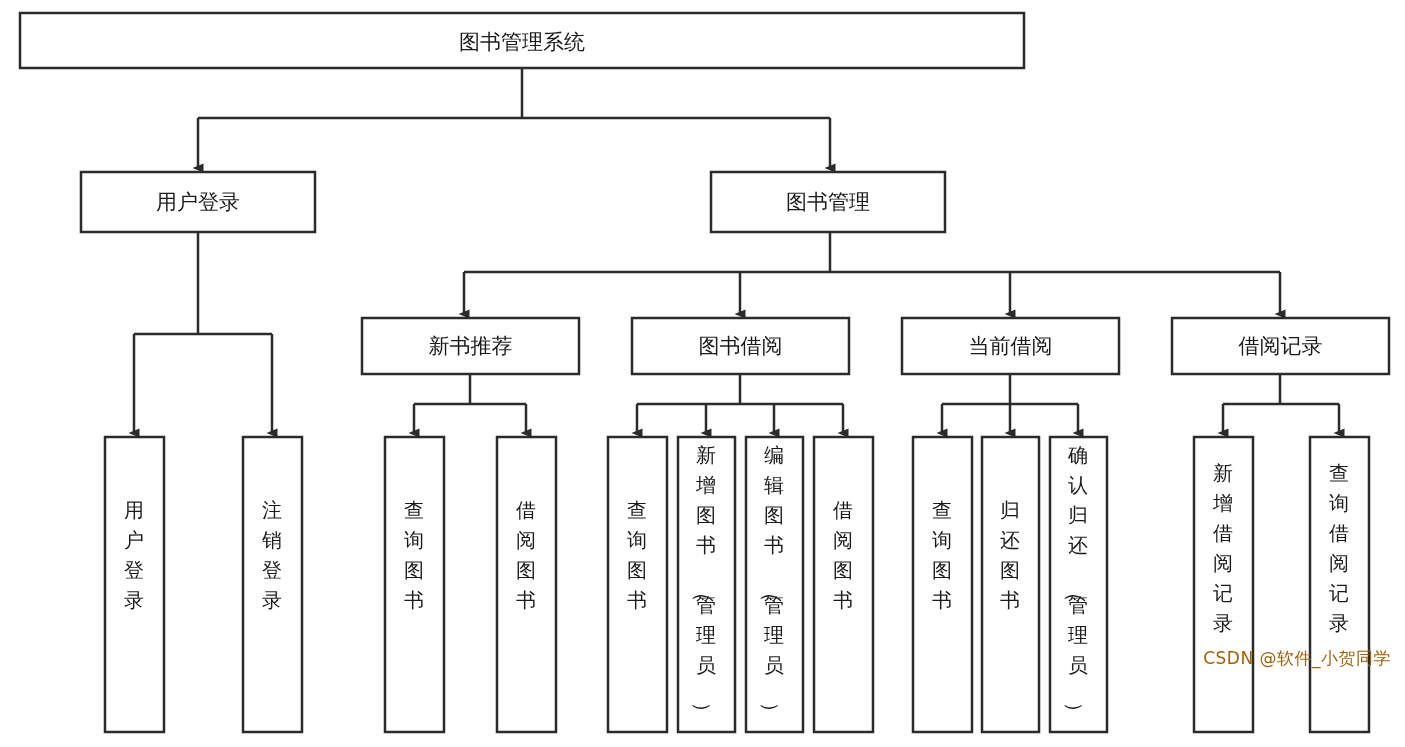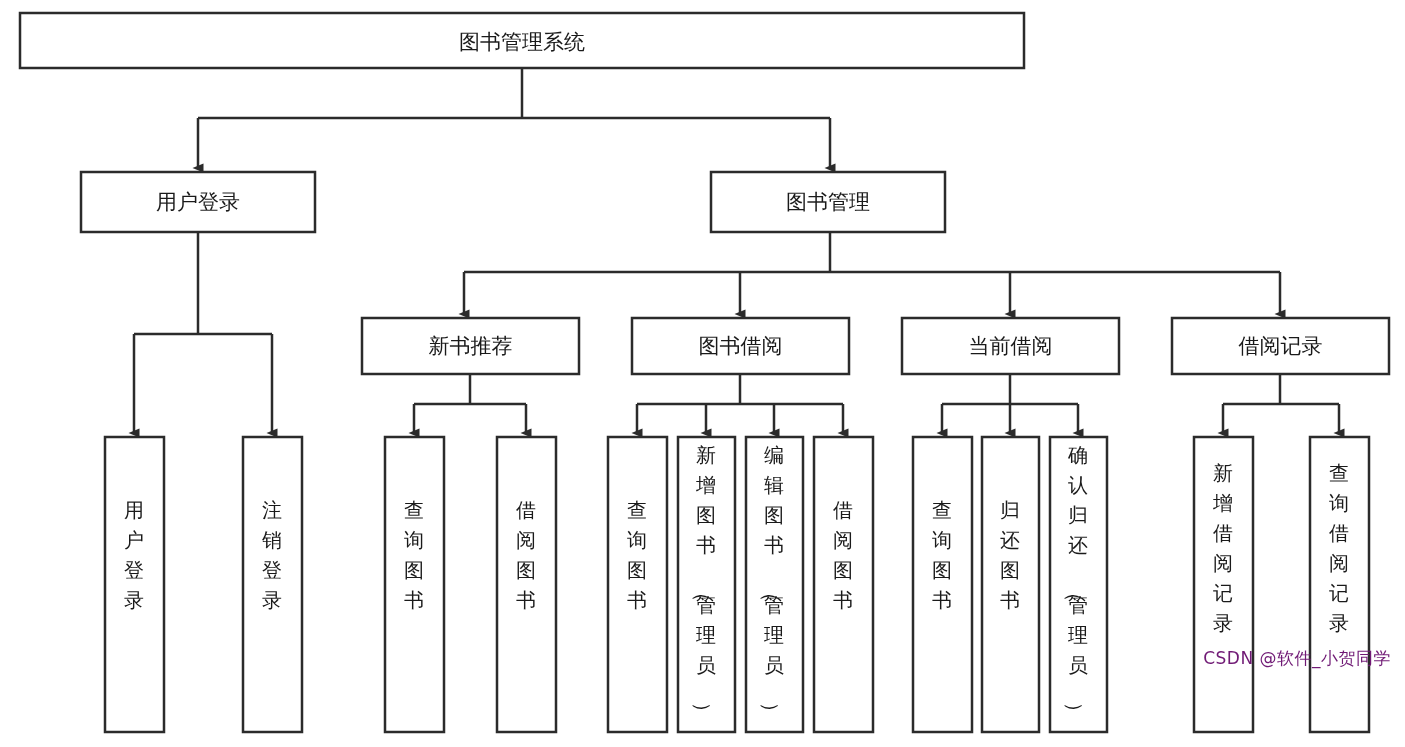--- a/index.html
+++ b/index.html
@@ -56,21 +56,21 @@
     font-size: 20px;
     fill: #1a1a1a;
     text-anchor: middle;
   }
   .watermark {
     position: absolute;
     right: 14px;
     bottom: 6px;
     font-family: "DejaVu Sans", "Liberation Sans", sans-serif;
     font-size: 17px;
-    color: #701a75;
+    color: #a16207;
     letter-spacing: 0.5px;
     white-space: nowrap;
     user-select: none;
   }
 </style>
 </head>
 <body>
 
 <div id="diagram-root">
 

